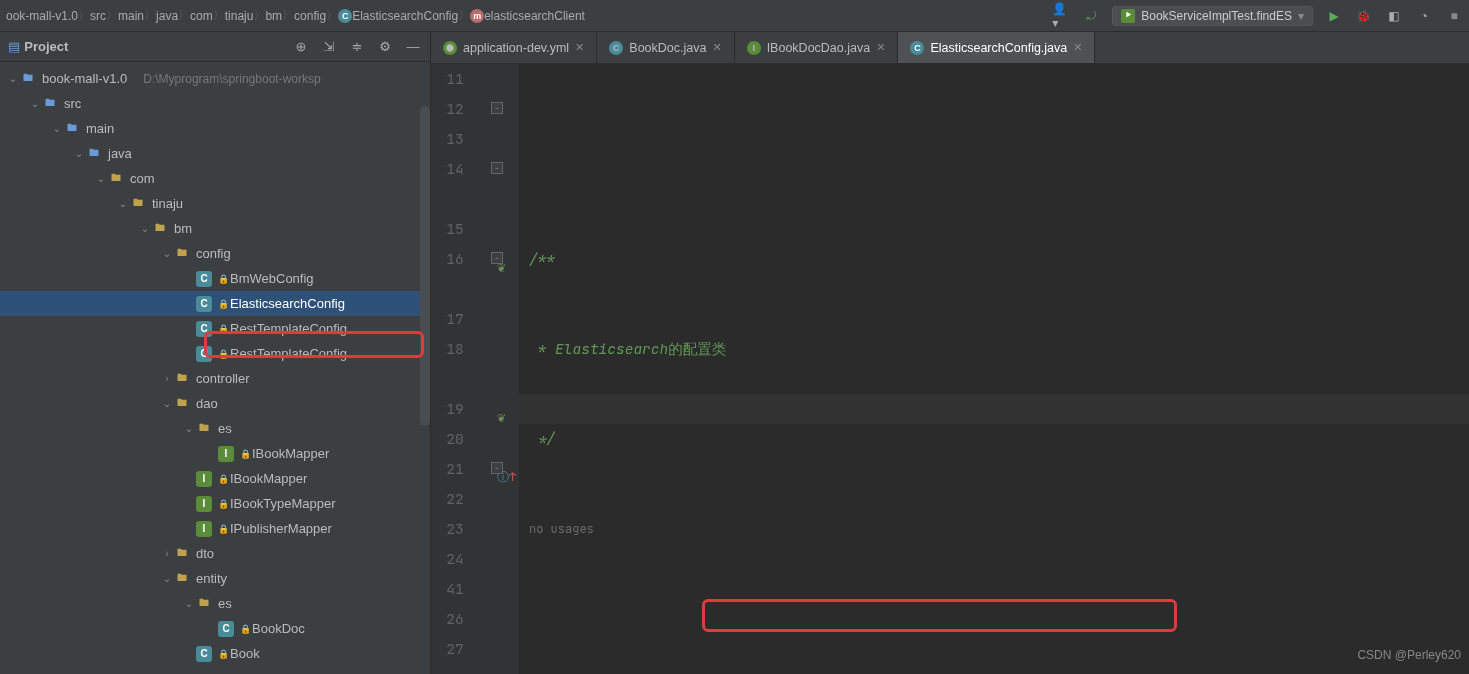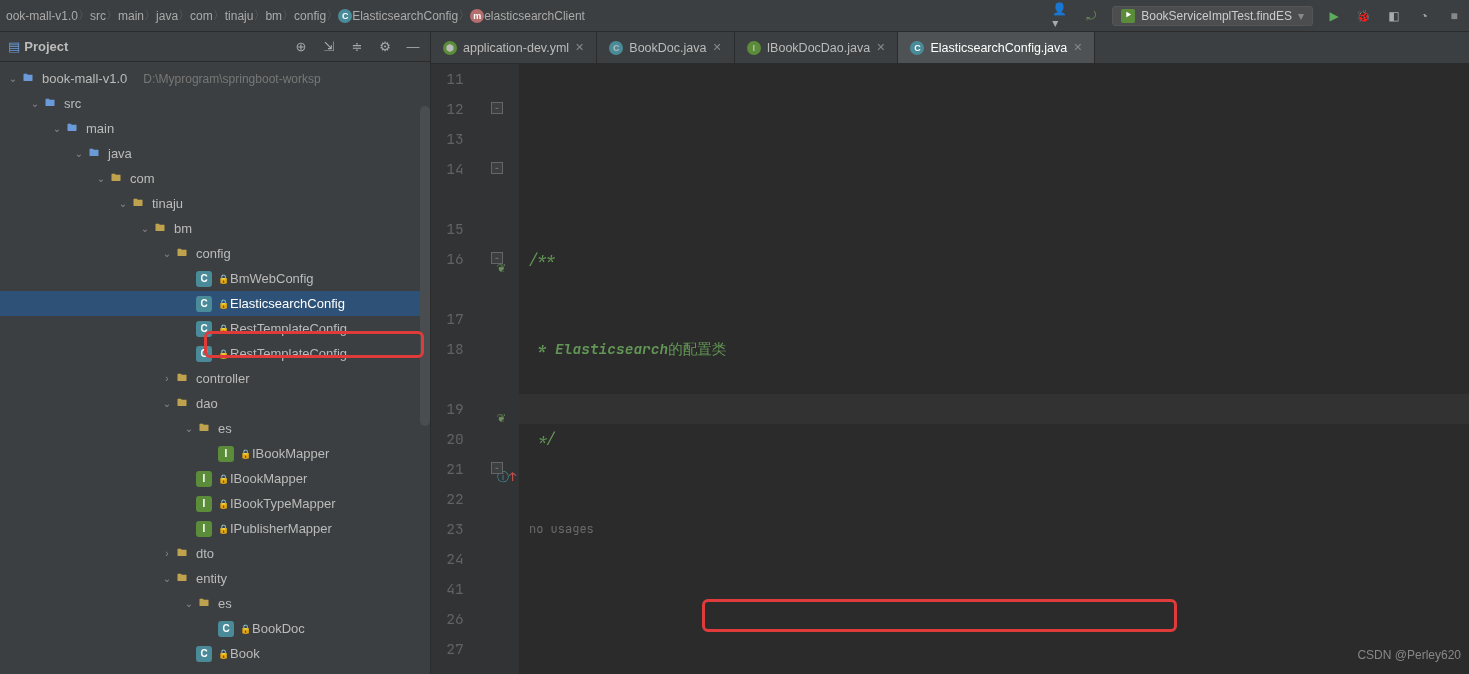--- a/index.html
+++ b/index.html
@@ -46,21 +46,21 @@
 
   .code-area { flex: 1; display: flex; font-family: "JetBrains Mono", Consolas, monospace; font-size: 14.5px; line-height: 30px; position: relative; overflow: hidden; }
   .gutter { width: 60px; text-align: center; padding-right: 12px; color: #606366; background: #313335; user-select: none; }
   .gutter2 { width: 28px; background: #313335; position: relative; }
   .code { flex: 1; padding-left: 10px; white-space: pre; position: relative; }
   .line { height: 30px; display: flex; align-items: center; }
   .gline { height: 30px; }
   .hint { color: #6a6a6a; font-size: 12px; font-style: normal; }
   .c-comment   { color: #629755; font-style: italic; }
   .c-anno      { color: #bbb529; }
-  .c-italic    { font-style: italic; font-weight: bold; }
+  .c-italic    { font-style: italic; }
   .leaf-icon { position: absolute; left: 6px; width: 16px; height: 16px; color: #6b8e5a; font-size: 14px; }
   .overr-icon { position: absolute; left: 6px; width: 16px; height: 16px; color: #4a8b9a; font-size: 12px; }
   .up-icon { position: absolute; left: 6px; width: 16px; height: 16px; color: #c75450; font-size: 12px; }
   .fold { position: absolute; left: 0; width: 12px; height: 12px; border: 1px solid #666; background: #3c3f41; color: #888; font-size: 9px; display: flex; align-items: center; justify-content: center; }
   .watermark { position: absolute; right: 8px; bottom: 4px; color: #888; font-size: 12px; font-family: sans-serif; }
   .red-box2 { position: absolute; border: 3px solid #e03b3b; border-radius: 6px; pointer-events: none; }
   .current-line-bg { position:absolute; left:0; right:0; height:30px; background:#323232; }
 </style>
 </head>
 <body>

